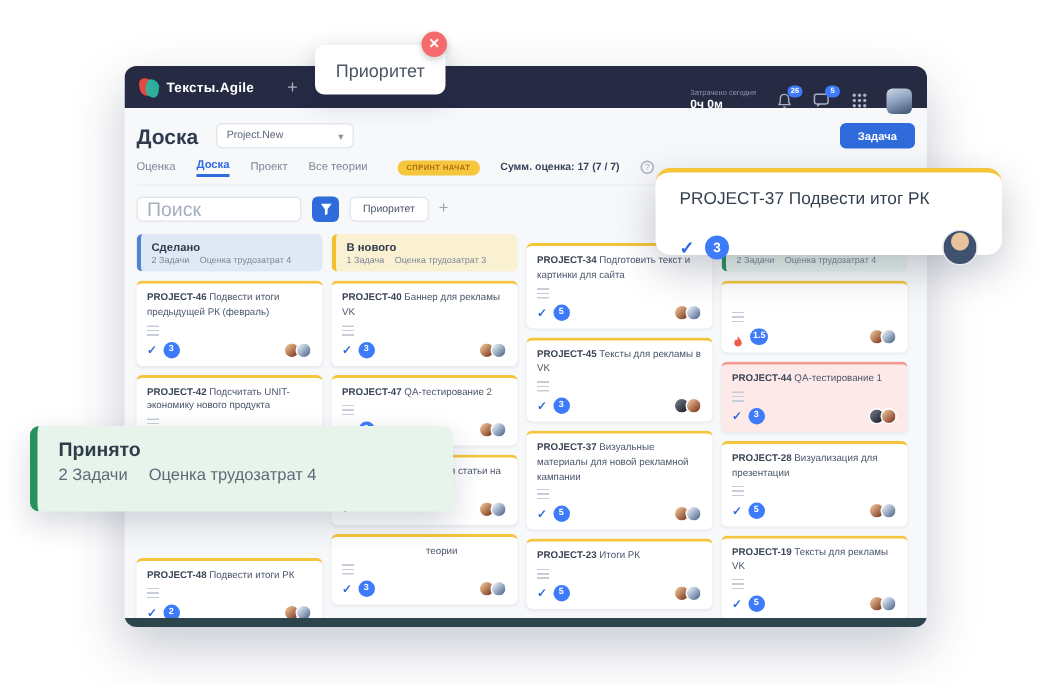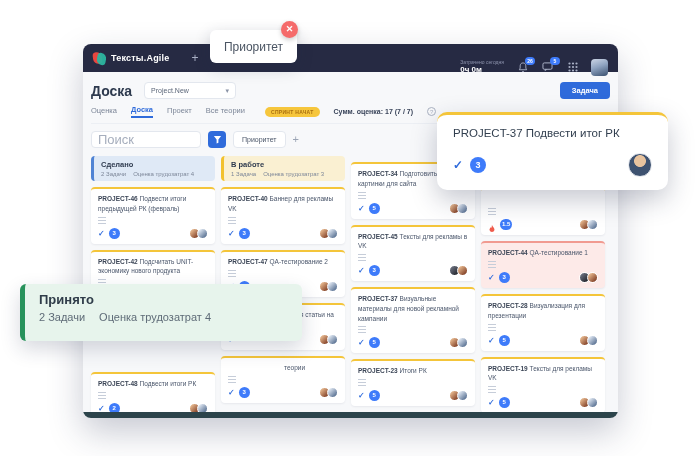--- a/index.html
+++ b/index.html
@@ -97,21 +97,21 @@
   .av-w { background:linear-gradient(135deg,#e0b087 20%,#8a4a2f 80%); }
   .av-b { background:linear-gradient(135deg,#dfe7f2 15%,#5b7394 85%); }
   .av-d { background:linear-gradient(135deg,#6b707e 15%,#23262e 85%); }
   .spacer-card { height:54px; margin-top:6px; }
   .title-gap { min-height:11px; }
   .flame { width:8px; height:9px; display:inline-block; }
 
   .window-edge { position:absolute; left:0; bottom:0; width:100%; height:6px; background:#2c444b; z-index:5; }
 
   
-  .popup-card { position:absolute; left:437px; top:112px; width:231px; height:78px; background:#fff; border-radius:10px;
+  .popup-card { position:absolute; left:437px; top:112px; width:231px; height:58px; background:#fff; border-radius:10px;
     border-top:3px solid #f4c53a; box-shadow:0 10px 26px rgba(30,40,70,.25); z-index:25; padding:12px 16px 10px; }
   .popup-title { font-size:11.5px; color:#323f4f; font-weight:400; }
   .popup-foot { display:flex; align-items:center; margin-top:14px; }
   .popup-foot .chk { font-size:12px; }
   .popup-badge { min-width:16px; height:16px; border-radius:8px; background:#3e7bfa; color:#fff; font-size:9px;
     font-weight:700; line-height:16px; text-align:center; margin-left:7px; }
   .popup-avatar { margin-left:auto; width:24px; height:24px; border-radius:50%;
     background:radial-gradient(circle at 50% 32%, #e8c39e 0 30%, #3e5270 34% 100%); border:1px solid #e6e9ef; }
 
   
@@ -257,21 +257,21 @@
                 <span class="avs">
                   <span class="av av-w"></span>
                   <span class="av av-b"></span>
                 </span>
               </div>
           </div>
         </div>
 
         <div class="col col2">
           <div class="colhead">
-            <div class="ct1">В работе</div>
+            <div class="ct1">В нового</div>
             <div class="ct2">
                 <span>1 Задача</span>
                 <span>Оценка трудозатрат 3</span>
               </div>
           </div>
           <div class="card">
             <div class="card-title"><span class="cid">PROJECT-40</span> <span>Баннер для рекламы VK</span></div>
             <div class="desc-ico"></div>
             <div class="card-foot">
                 <span class="chk">✓</span>

